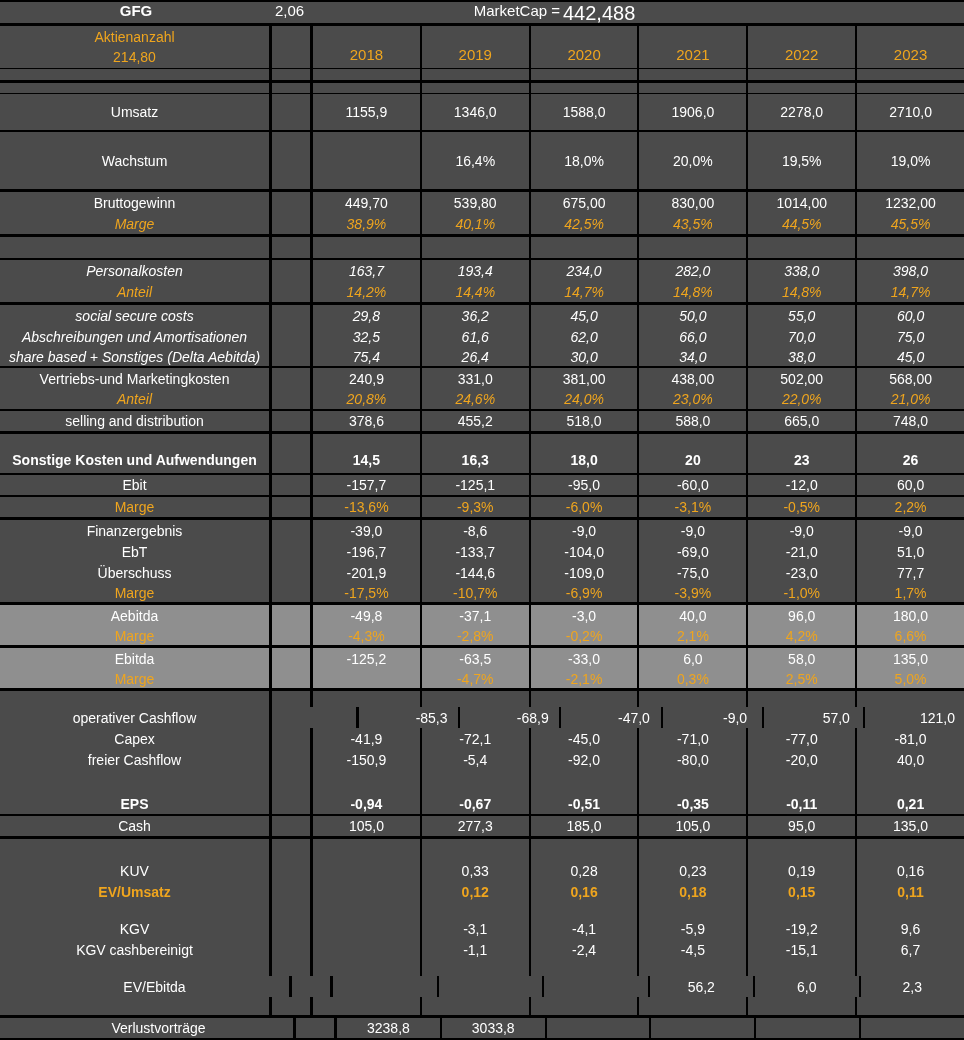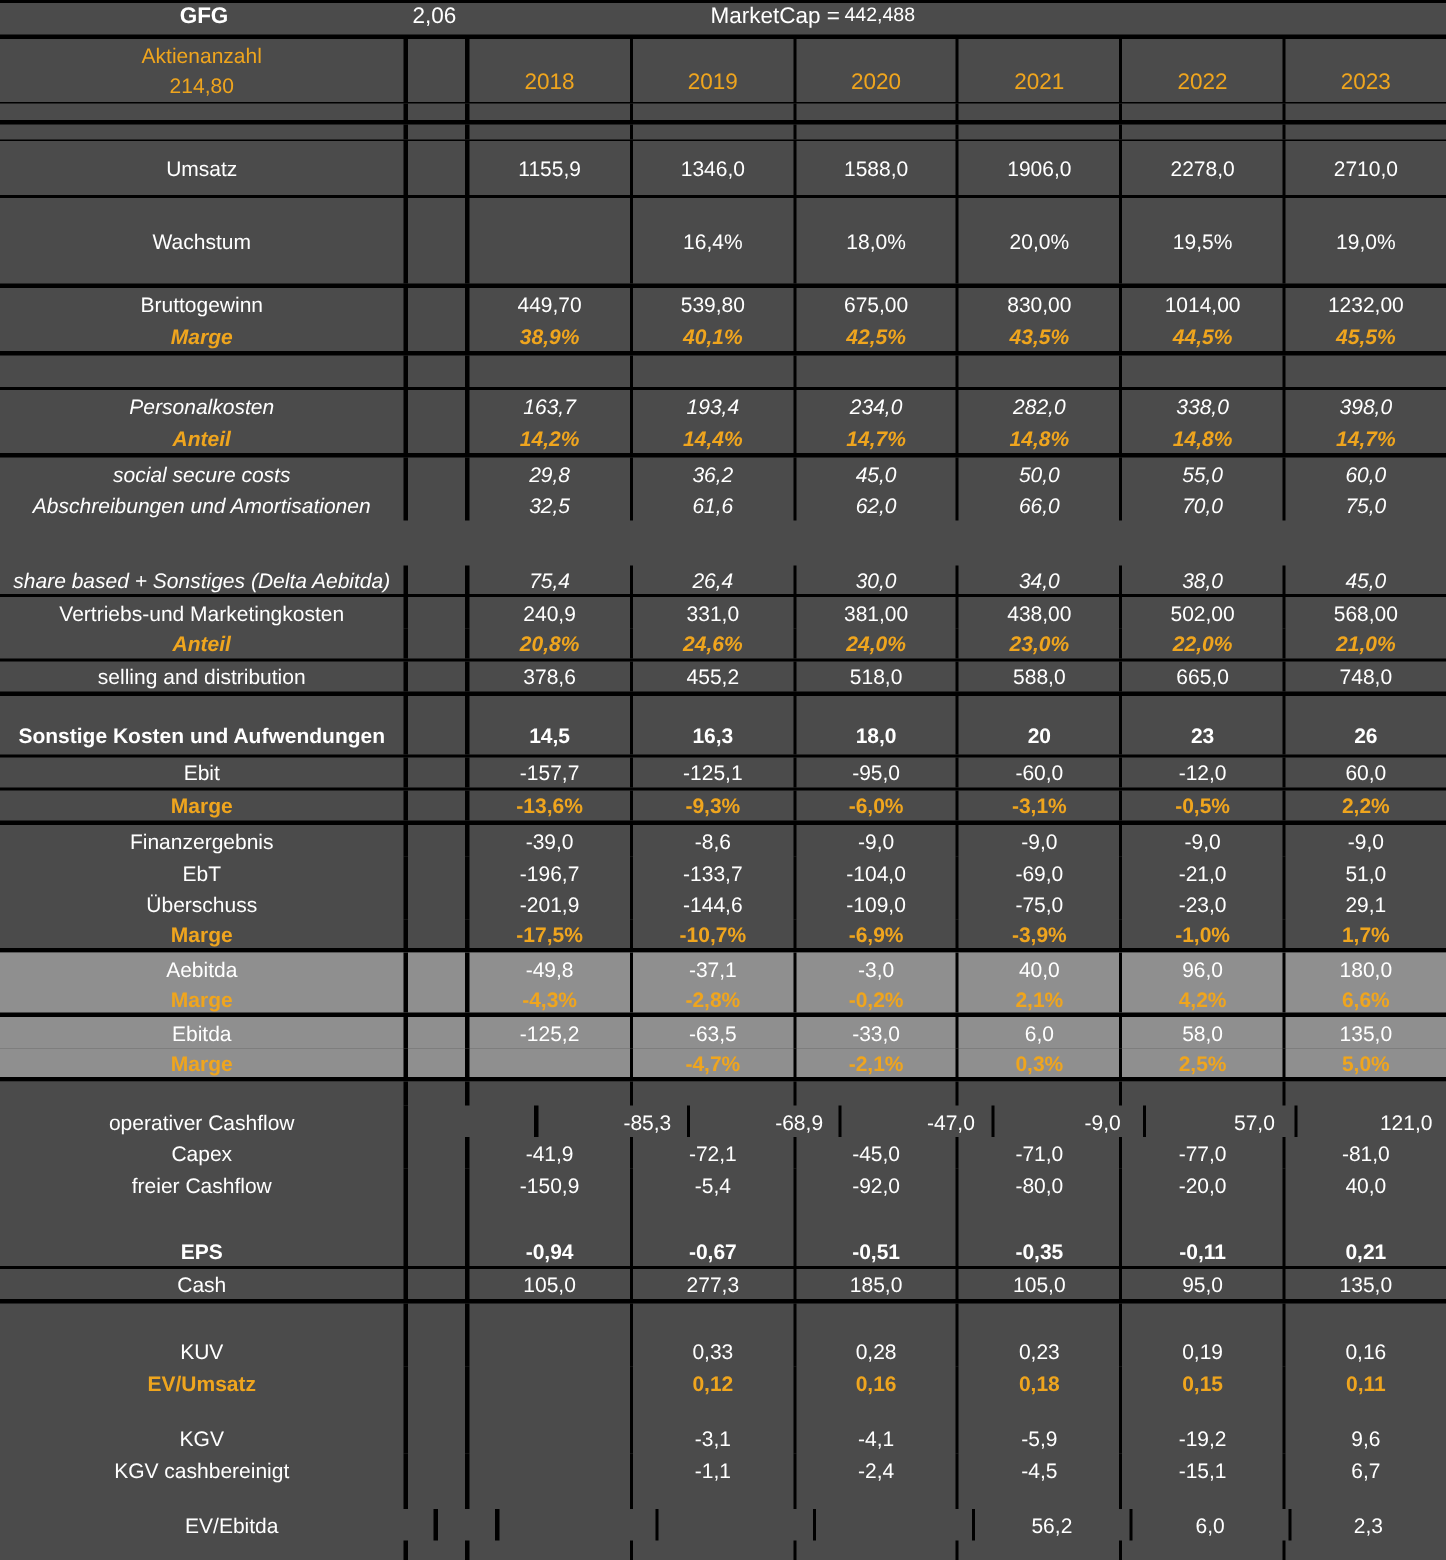--- a/index.html
+++ b/index.html
@@ -14,21 +14,21 @@
   }
   
   .title-row{
     display:flex;
     height:24px;box-sizing:border-box;
     border-bottom:3px solid var(--grid,#000);
   }
   .t-ticker{width:272px;text-align:center;font-weight:bold;font-size:15px;}
   .t-price{width:149px;box-sizing:border-box;padding-left:3px;font-size:15px;}
   .t-mclabel{width:139px;text-align:right;font-size:15px;}
-  .t-mcvalue{flex:1;box-sizing:border-box;padding-left:3px;font-size:13px;}
+  .t-mcvalue{flex:1;box-sizing:border-box;padding-left:3px;font-size:20px;}
   
   .header-block{
     display:flex;height:43px;box-sizing:border-box;
     border-bottom:1px solid var(--grid,#000);
   }
   .h-label{
     width:272px;box-sizing:border-box;border-right:3px solid var(--grid,#000);
     display:flex;flex-direction:column;justify-content:center;align-items:center;
     gap:4px;color:var(--accent,#EFA51E);font-size:14px;
   }
@@ -46,21 +46,21 @@
     width:272px;box-sizing:border-box;border-right:3px solid var(--grid,#000);
     display:flex;align-items:center;justify-content:center;text-align:center;
     overflow:hidden;white-space:nowrap;
   }
   .ncell{width:41px;box-sizing:border-box;border-right:3px solid var(--grid,#000);}
   .vcell{
     flex:1;box-sizing:border-box;border-right:2px solid var(--grid,#000);
     display:flex;align-items:center;justify-content:center;
   }
   .vcell:last-child{border-right:none;}
-  .orange{color:var(--accent,#EFA51E);font-weight:bold;}
+  .orange{color:var(--accent,#EFA51E);}
   .italic{font-style:italic;}
   .bold{font-weight:bold;}
 </style>
 </head>
 <body>
 
 <div class="sheet">
 
   <div class="title-row">
     <div class="t-ticker">GFG</div>
@@ -187,21 +187,21 @@
       <div class="row" style="height: 21px; border-bottom: none;">
         <div class="lcell italic">Abschreibungen und Amortisationen</div>
         <div class="ncell"></div>
         <div class="vcell italic">32,5</div>
         <div class="vcell italic">61,6</div>
         <div class="vcell italic">62,0</div>
         <div class="vcell italic">66,0</div>
         <div class="vcell italic">70,0</div>
         <div class="vcell italic">75,0</div>
       </div>
-      <div class="row" style="height: 21px; border-bottom: 2px solid var(--grid); margin-top: 30px;">
+      <div class="row" style="height: 21px; border-bottom: 2px solid var(--grid);">
         <div class="lcell italic">share based + Sonstiges (Delta Aebitda)</div>
         <div class="ncell"></div>
         <div class="vcell italic">75,4</div>
         <div class="vcell italic">26,4</div>
         <div class="vcell italic">30,0</div>
         <div class="vcell italic">34,0</div>
         <div class="vcell italic">38,0</div>
         <div class="vcell italic">45,0</div>
       </div>
       <div class="row" style="height: 21px; border-bottom: none;">
@@ -295,21 +295,21 @@
         <div class="vcell">51,0</div>
       </div>
       <div class="row" style="height: 21px; border-bottom: none;">
         <div class="lcell">Überschuss</div>
         <div class="ncell"></div>
         <div class="vcell">-201,9</div>
         <div class="vcell">-144,6</div>
         <div class="vcell">-109,0</div>
         <div class="vcell">-75,0</div>
         <div class="vcell">-23,0</div>
-        <div class="vcell">29,1</div>
+        <div class="vcell">77,7</div>
       </div>
       <div class="row" style="height: 22px; border-bottom: 3px solid var(--grid);">
         <div class="lcell orange">Marge</div>
         <div class="ncell"></div>
         <div class="vcell orange">-17,5%</div>
         <div class="vcell orange">-10,7%</div>
         <div class="vcell orange">-6,9%</div>
         <div class="vcell orange">-3,9%</div>
         <div class="vcell orange">-1,0%</div>
         <div class="vcell orange">1,7%</div>

